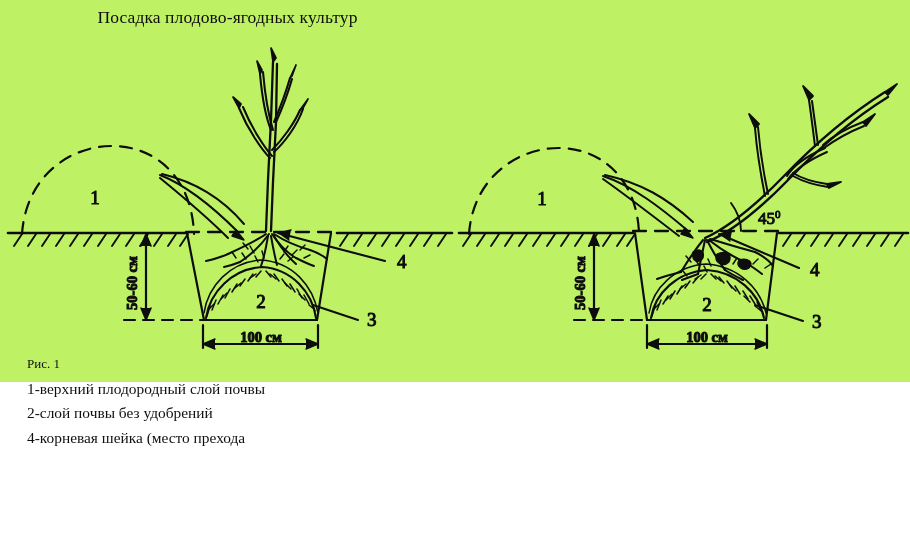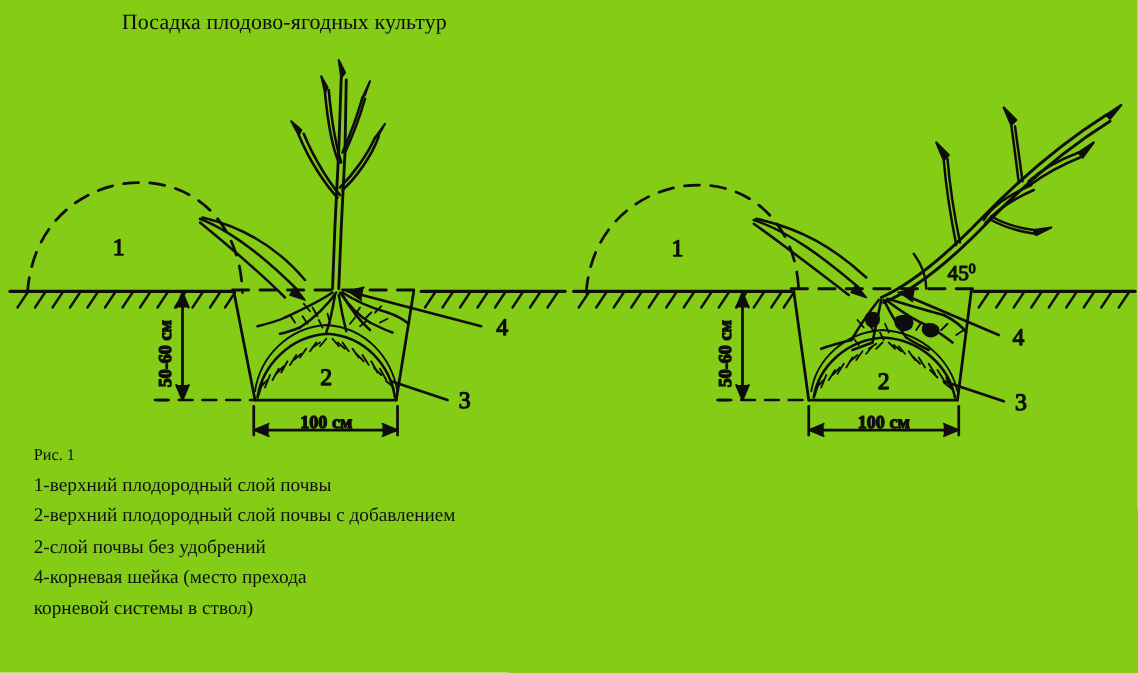--- a/index.html
+++ b/index.html
@@ -12,22 +12,22 @@
     width: 910px;
     height: 538px;
     overflow: hidden;
     font-family: "Liberation Serif", "DejaVu Serif", serif;
     color: #111111;
     position: relative;
   }
   .page {
     position: relative;
     width: 910px;
-    height: 538px;
-    background: #84cc16;
+    height: 382px;
+    background: #bef264;
   }
   .panel {
     position: absolute;
     top: 0;
     height: 538px;
     width: 455px;
   }
   .panel-left  { left: 0; }
   .panel-right { left: 455px; }
 
@@ -263,24 +263,22 @@
             <path d="M236,230 L244,240 L232,236 Z" fill="#0d0d0d" stroke-width="1.4"></path>
           </g>
 
         </g>
       </svg>
     </div>
 
     <div class="caption caption-left">
       <p class="cap-line cap-head">Рис. 1</p>
       <p class="cap-line">1-верхний плодородный слой почвы</p>
-      <p class="cap-line">2-верхний плодородный слой почвы с добавлением</p>
       <p class="cap-line">2-слой почвы без удобрений</p>
       <p class="cap-line">4-корневая шейка (место прехода</p>
-      <p class="cap-line">корневой системы в ствол)</p>
     </div>
   </div>
 
   <div class="panel panel-right">
 
 
     <div class="svg-wrap">
       <svg width="455" height="538" viewBox="0 0 455 538" xmlns="http://www.w3.org/2000/svg">
         <g fill="none" stroke="#0d0d0d" stroke-linecap="round" stroke-linejoin="round">
 

